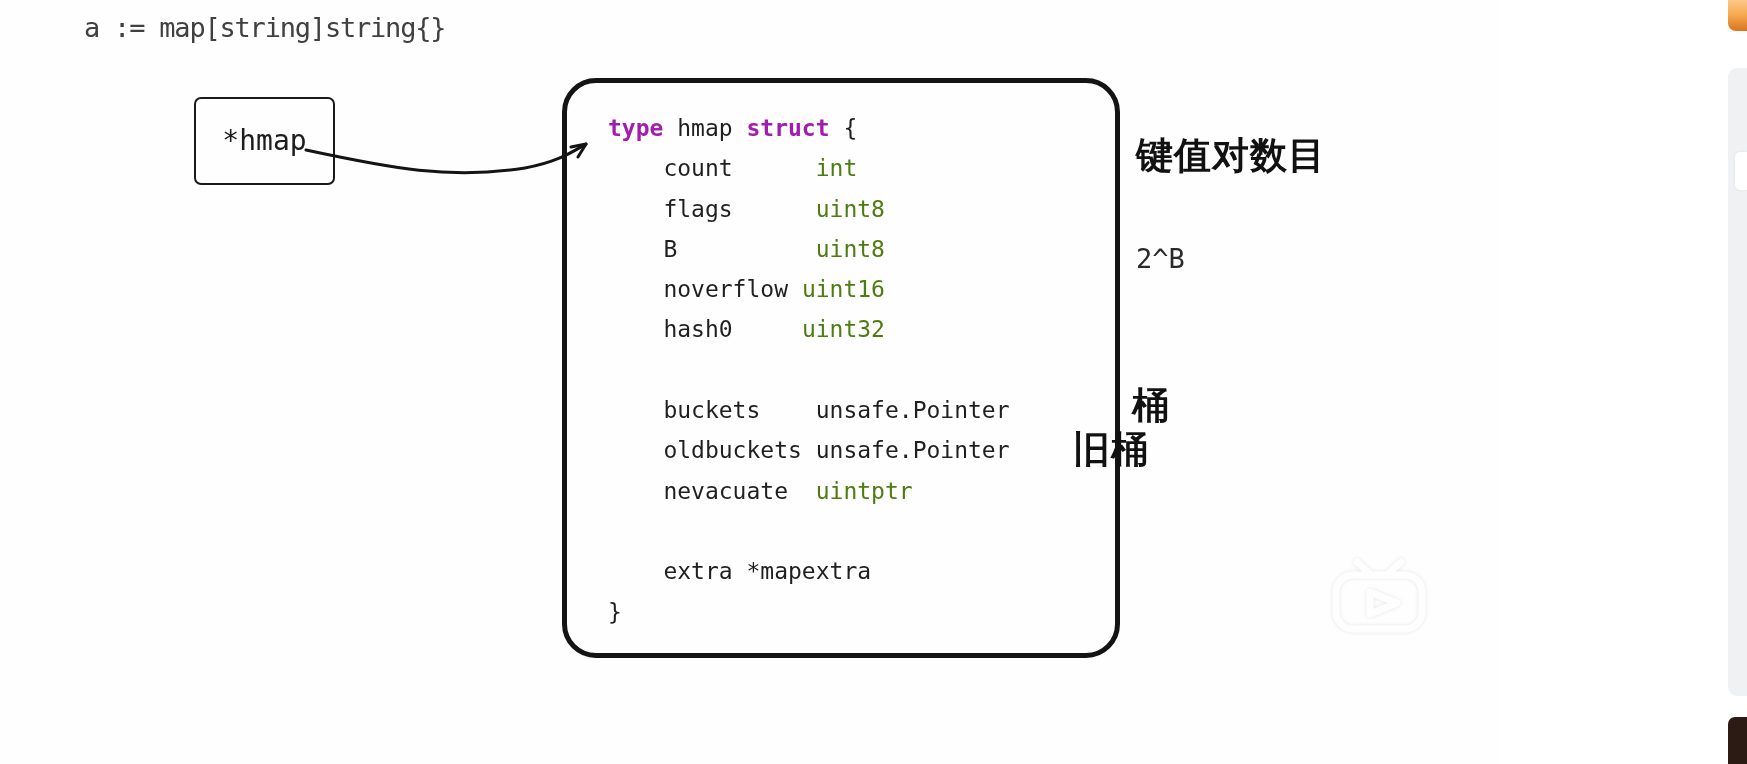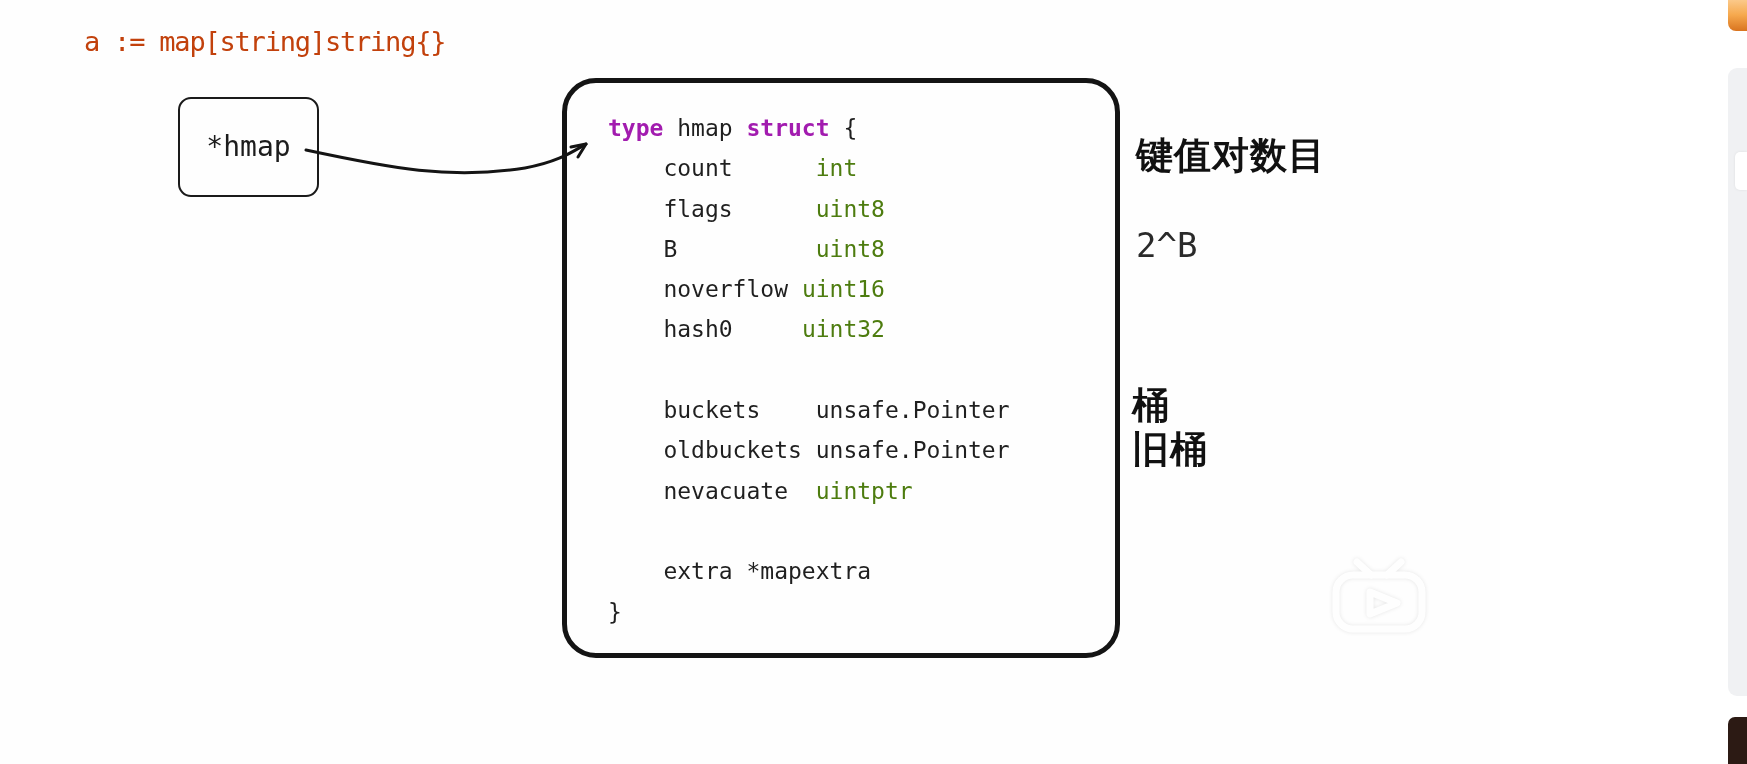--- a/index.html
+++ b/index.html
@@ -22,37 +22,37 @@
     width: 1500px;
     height: 764px;
     background: #fefefe;
     overflow: hidden;
   }
 
   
   #decl {
     position: absolute;
     left: 84px;
-    top: 26px;
+    top: 12px;
     font-family: "DejaVu Sans Mono", "Liberation Mono", monospace;
     font-size: 27px;
     letter-spacing: -1.2px;
-    color: #c2410c;
+    color: #404040;
     white-space: pre;
   }
 
   
   #hmap-box {
     position: absolute;
-    left: 178px;
+    left: 194px;
     top: 97px;
     width: 141px;
-    height: 100px;
+    height: 88px;
     border: 2.5px solid #1a1a1a;
-    border-radius: 13px;
+    border-radius: 7px;
     background: transparent;
     box-sizing: border-box;
   }
   #hmap-label {
     position: absolute;
     left: 0; right: 0;
     top: 50%;
     transform: translateY(-52%);
     text-align: center;
     font-family: "DejaVu Sans Mono", "Liberation Mono", monospace;
@@ -107,27 +107,28 @@
     white-space: pre;
   }
   .note-cn {
     font-family: Liberation Serif, serif;
     font-weight: bold;
     font-size: 37px;
     letter-spacing: 1px;
   }
   .note-mono {
     font-family: "DejaVu Sans Mono", "Liberation Mono", monospace;
-    font-size: 34px;
+    font-size: 27px;
     color: #2a2a2a;
+    margin-top: 18px;
   }
   #note-count   { left: 1136px; top: 131px; }
   #note-pow     { left: 1136px; top: 225px; }
   #note-bucket  { left: 1132px; top: 381px; }
-  #note-old     { left: 1132px; top: 425px; text-align: right; }
+  #note-old     { left: 1073px; top: 425px; text-align: right; }
   #note-evac    { left: 1130px; top: 473px; }
 
   
   #watermark {
     position: absolute;
     left: 1327px;
     top: 548px;
     width: 104px;
     height: 92px;
     opacity: 0.55;

